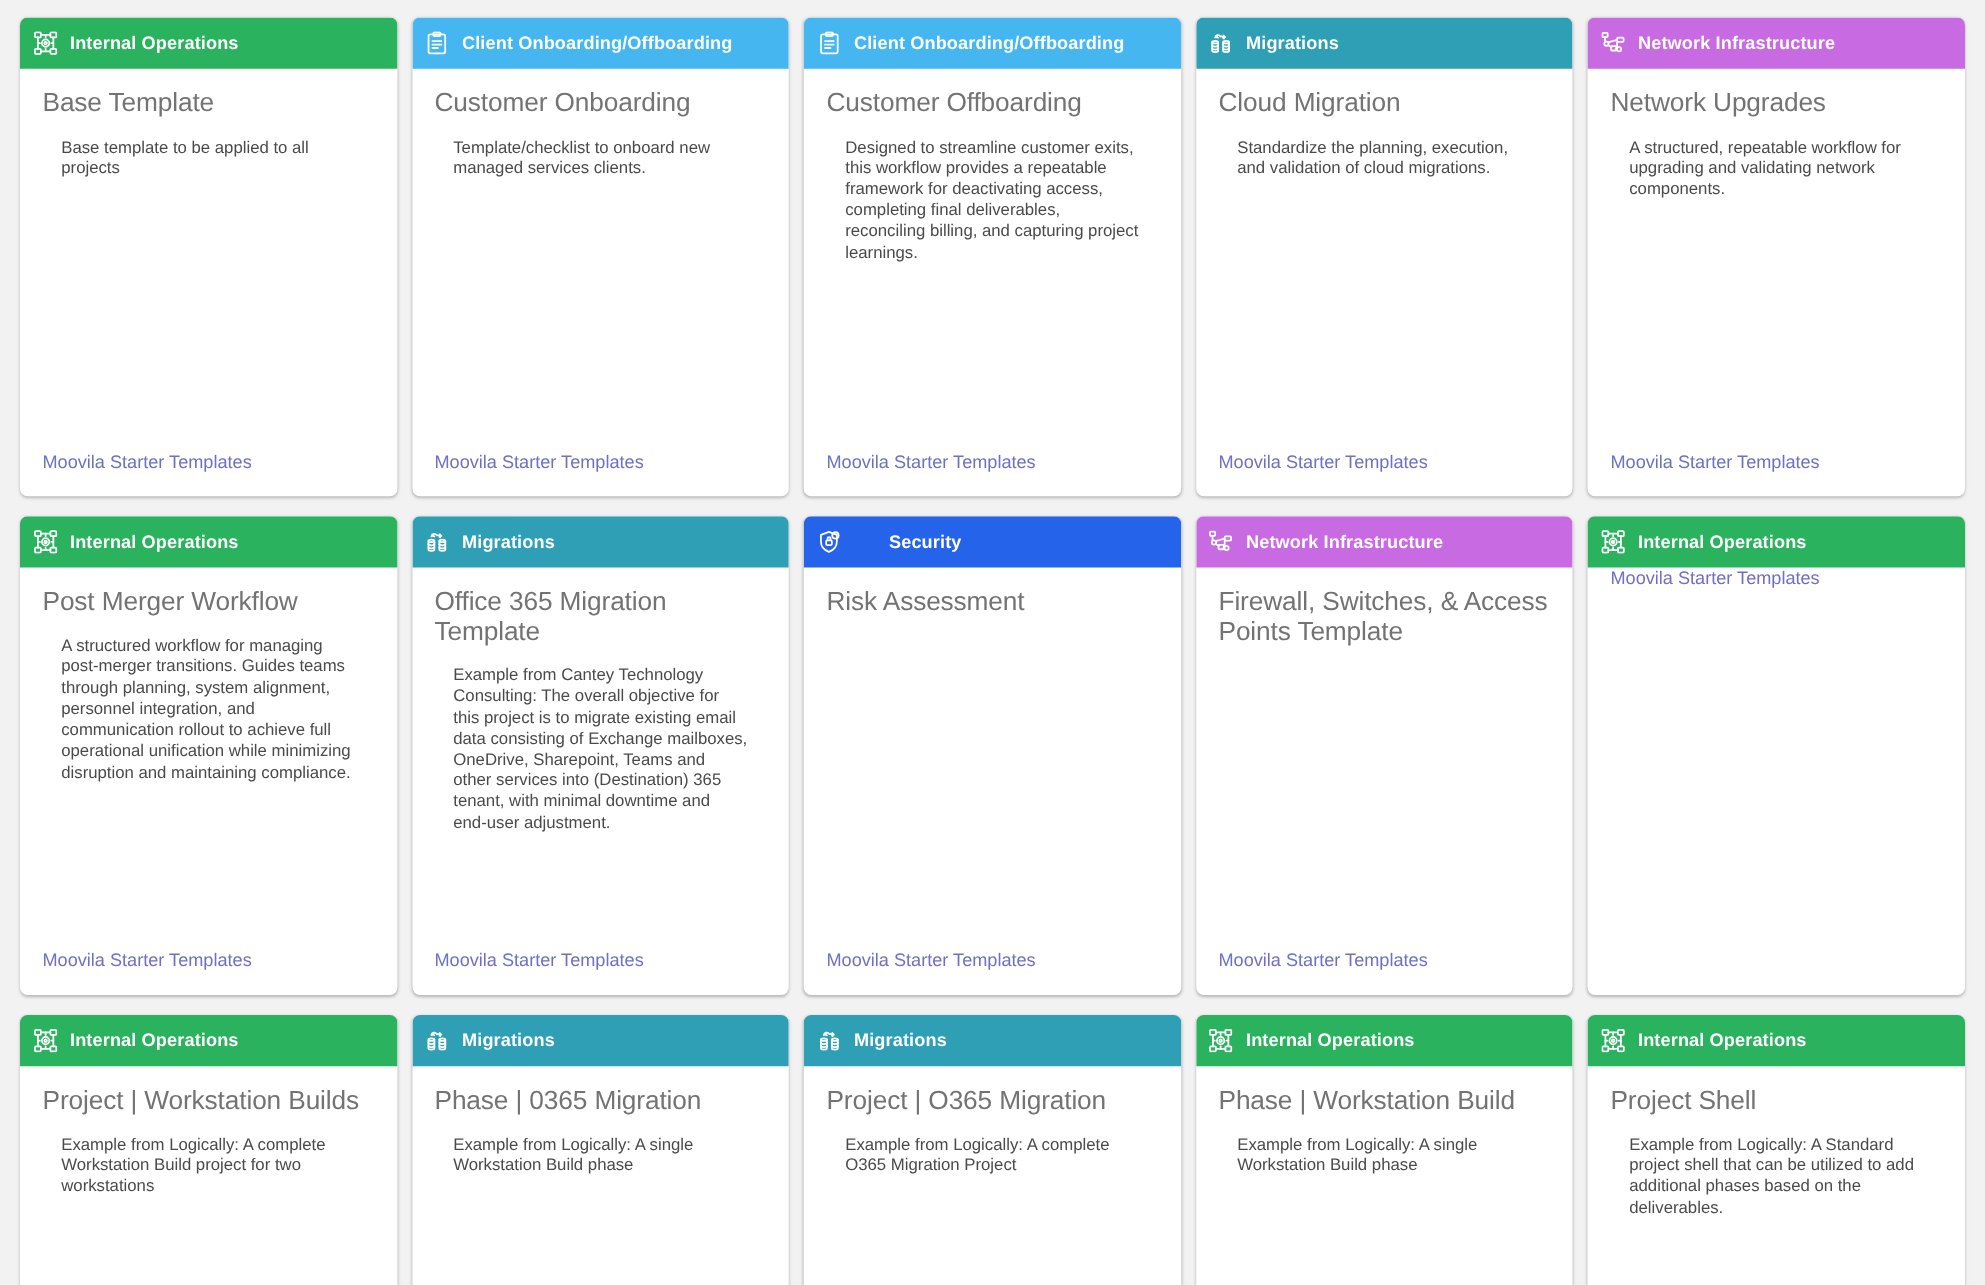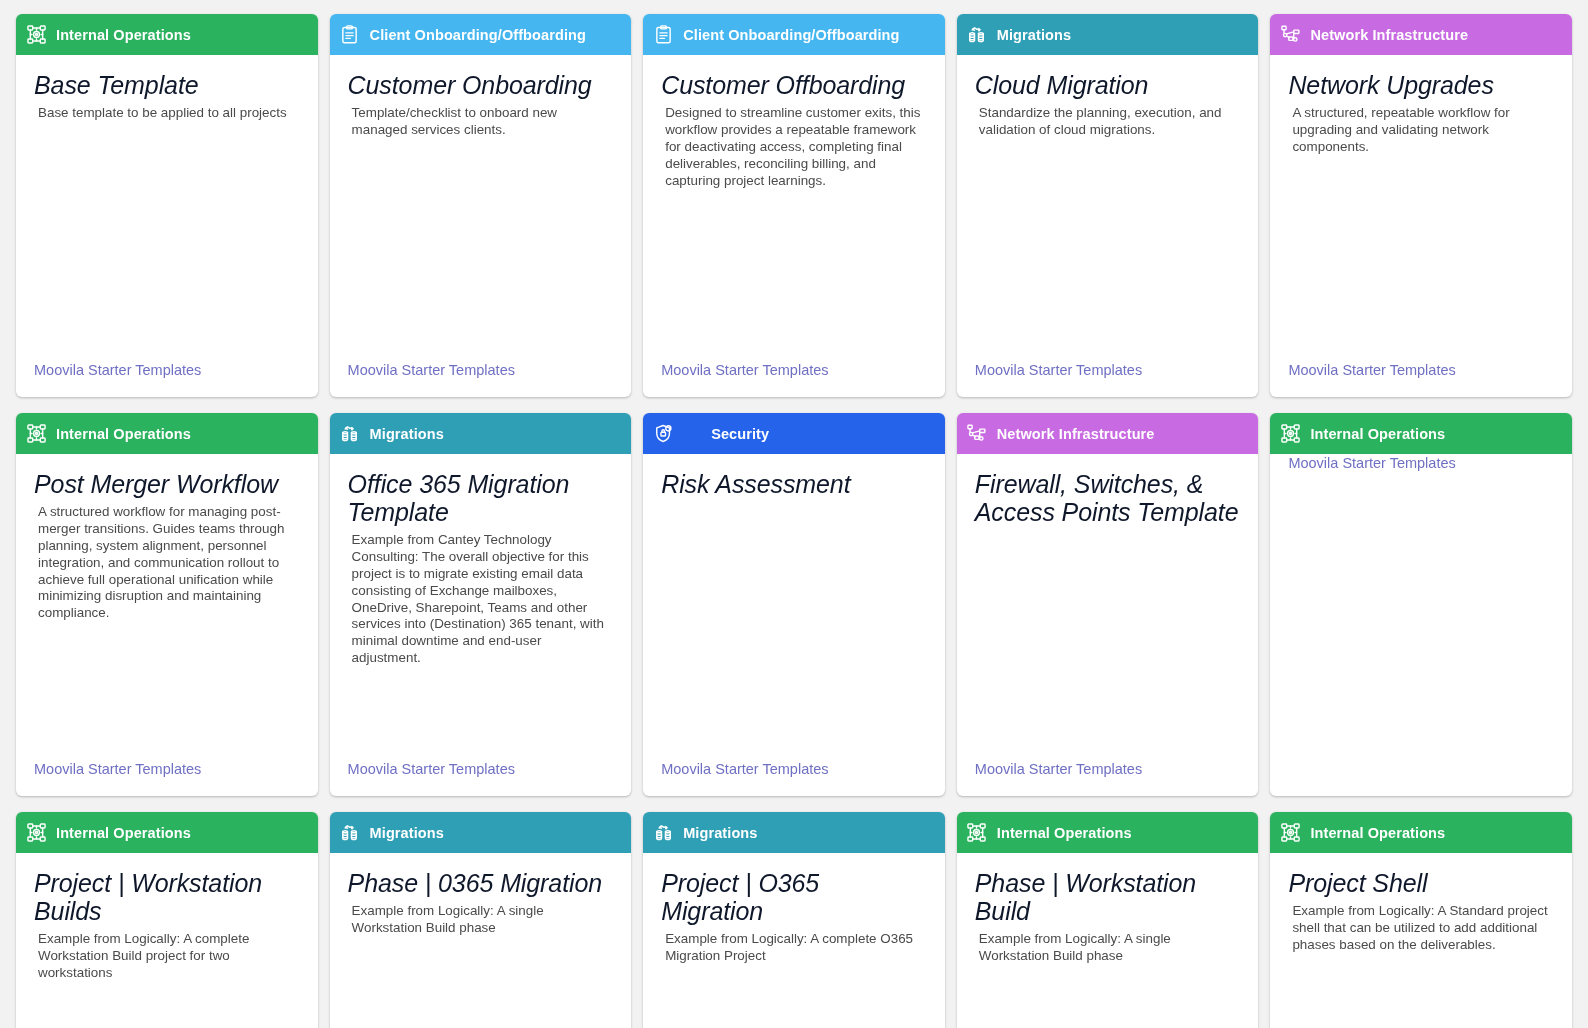--- a/index.html
+++ b/index.html
@@ -52,33 +52,32 @@
     overflow: hidden;
     text-overflow: ellipsis;
   }
   .card-body {
     flex: 1 1 auto;
     padding: 16px 18px 0 18px;
     min-height: 0;
     overflow: hidden;
   }
   .card-title {
-    font-size: 25px;
+    font-size: 21px;
     font-weight: normal;
-    color: #0f172a;
+    color: #737373;
     line-height: 1.12;
     margin: 0 0 6px 0;
     letter-spacing: -0.1px;
-    font-style: italic;
   }
   .card-desc {
     font-size: 13.4px;
     color: #4a4a4a;
     line-height: 1.26;
-    margin: 4px;
+    margin: 15px;
     white-space: pre-wrap;
   }
   .card-footer {
     flex: 0 0 auto;
     padding: 0 18px 18px 18px;
   }
   .card-footer-link {
     font-size: 14.5px;
     color: #6f6fc4;
     text-decoration: none;

